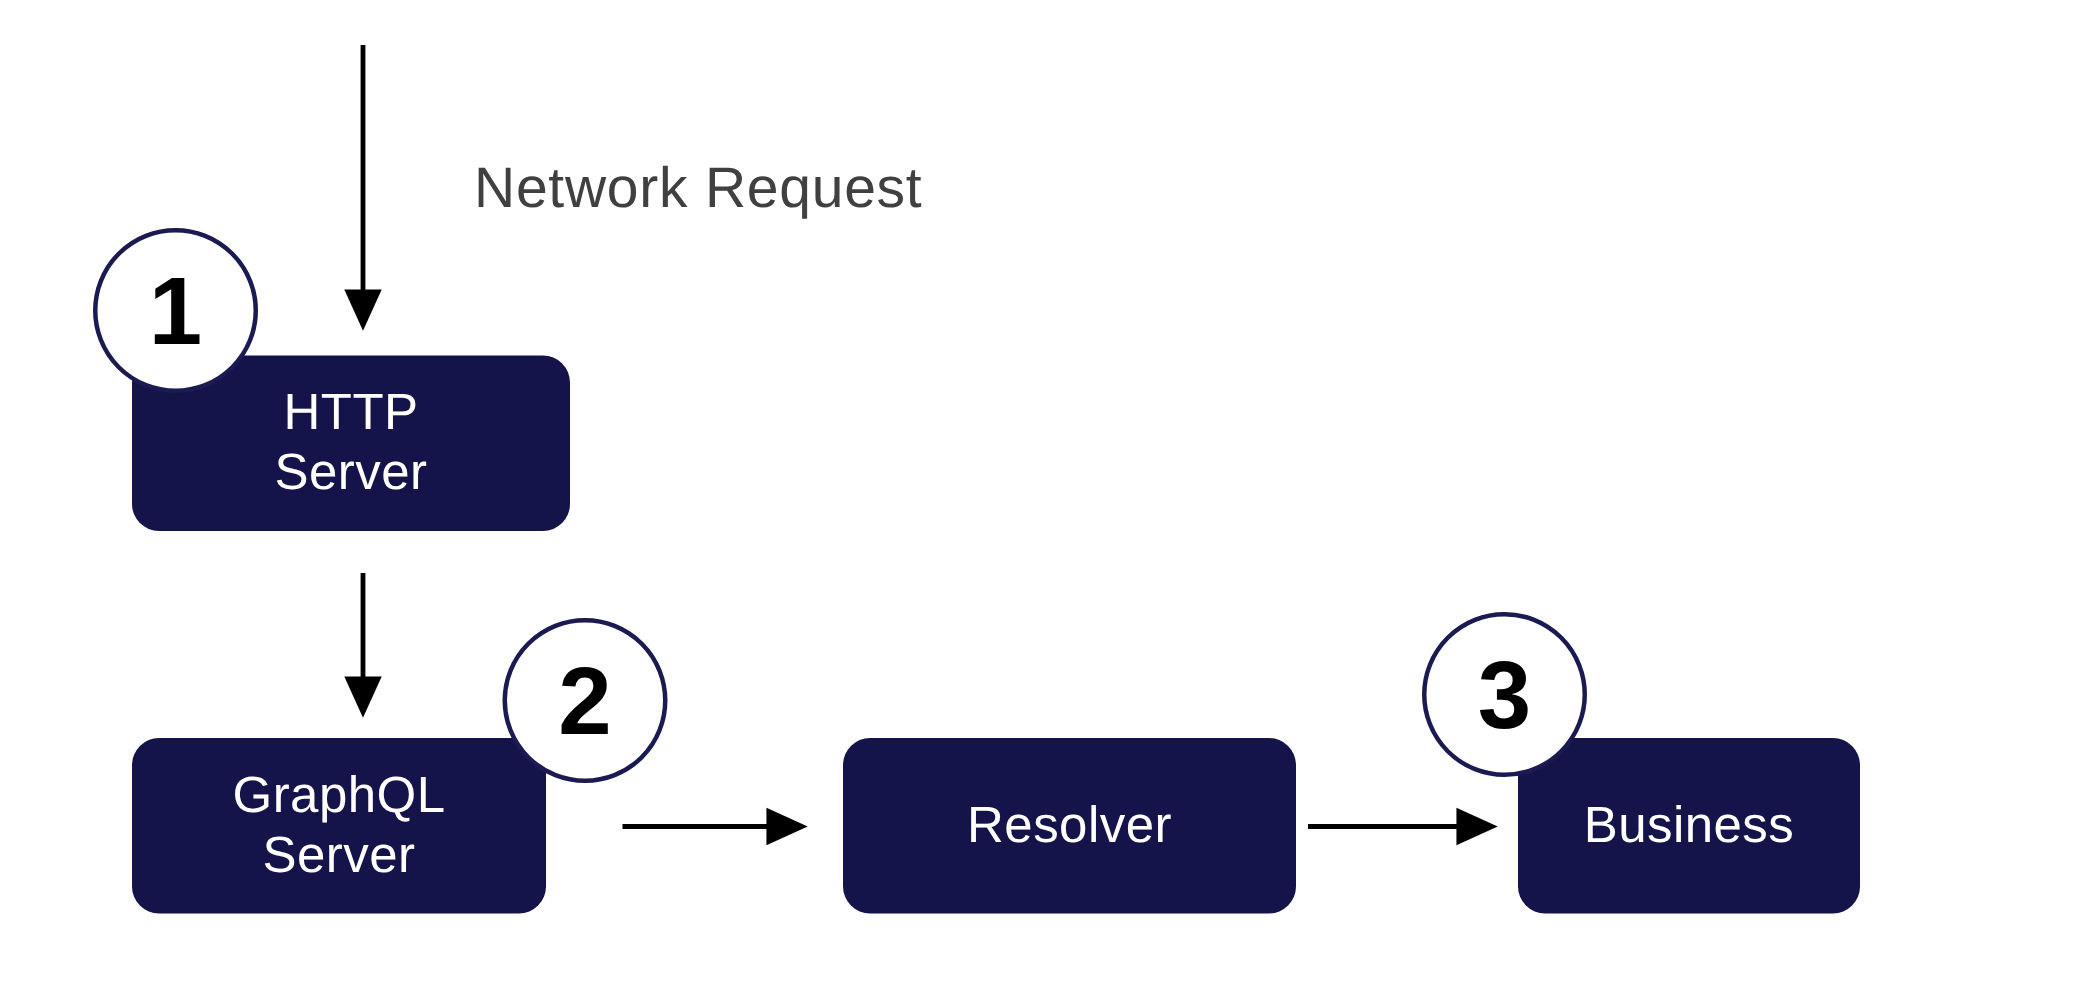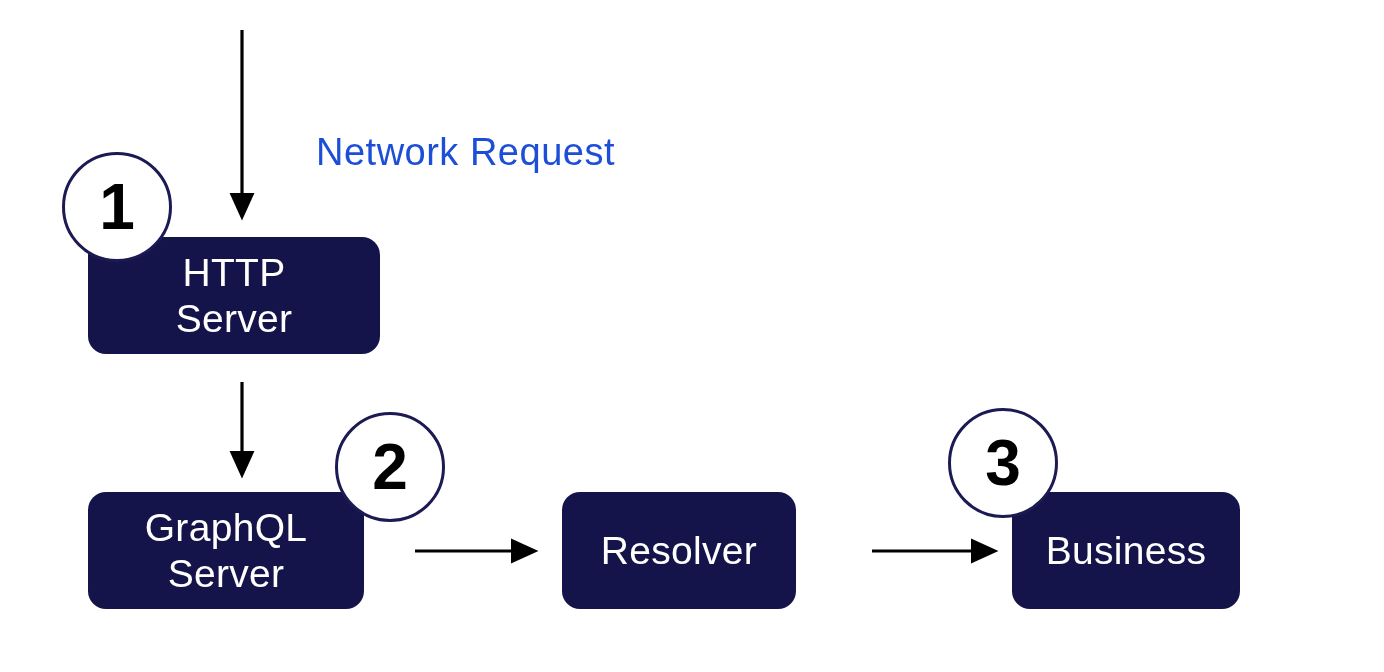--- a/index.html
+++ b/index.html
@@ -21,21 +21,21 @@
     position: absolute;
     background: #15144a;
     border-radius: 18px;
     display: flex;
     flex-direction: column;
     align-items: center;
     justify-content: center;
     color: #ffffff;
     font-family: "Liberation Sans", sans-serif;
     font-weight: 300;
-    font-size: 39px;
+    font-size: 34px;
     line-height: 1.16;
     letter-spacing: 0.3px;
     text-align: center;
     z-index: 2;
   }
   .node .line2 { display: block; text-align: center; }
 
   .badge {
     position: absolute;
     width: 110px;
@@ -50,28 +50,27 @@
     color: #000000;
     font-family: "Liberation Sans", sans-serif;
     font-weight: 700;
     font-size: 64px;
     line-height: 1;
     z-index: 5;
   }
 
   .caption {
     position: absolute;
-    color: #1d4ed8;
+    color: #404040;
     font-family: "Liberation Sans", sans-serif;
     font-weight: 300;
     font-size: 38px;
     letter-spacing: 0.5px;
     white-space: nowrap;
     z-index: 3;
-    margin-top: 26px;
   }
 
   .arrow-svg {
     position: absolute;
     left: 0;
     top: 0;
     width: 1384px;
     height: 672px;
     z-index: 1;
     pointer-events: none;
@@ -101,21 +100,21 @@
   <div class="node" style="left:88px; top:237px; width:292px; height:117px;">
     <span class="line1">HTTP</span>
     <span class="line2">Server</span>
   </div>
 
   <div class="node" style="left:88px; top:492px; width:276px; height:117px;">
     <span class="line1">GraphQL</span>
     <span class="line2">Server</span>
   </div>
 
-  <div class="node" style="left:562px; top:492px; width:234px; height:117px;">
+  <div class="node" style="left:562px; top:492px; width:302px; height:117px;">
     <span class="line1">Resolver</span>
   </div>
 
   <div class="node" style="left:1012px; top:492px; width:228px; height:117px;">
     <span class="line1">Business</span>
   </div>
 
   <div class="badge" style="left:62px; top:152px;">
     <span>1</span>
   </div>

